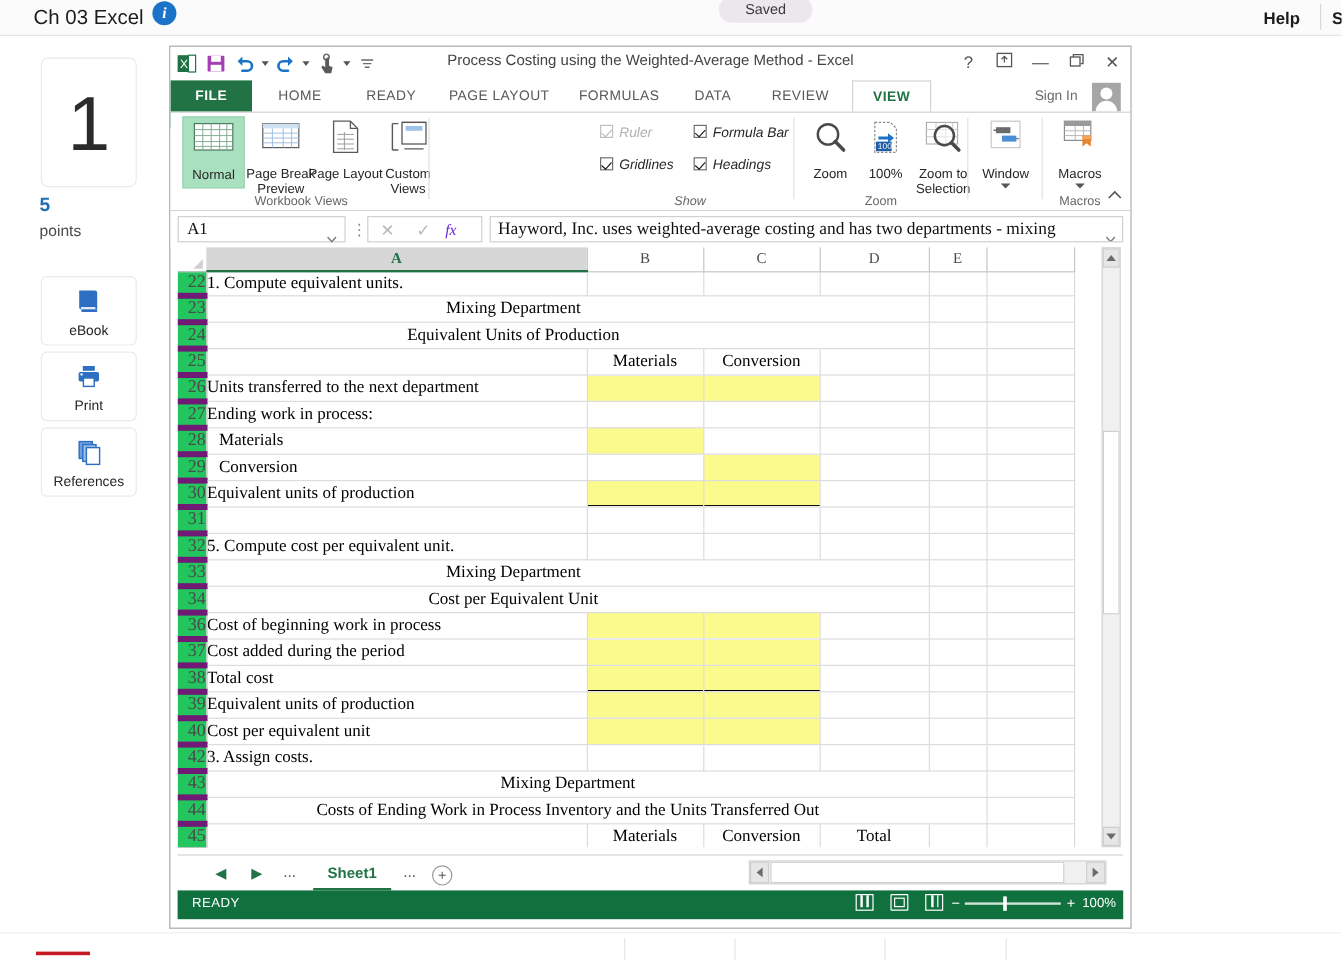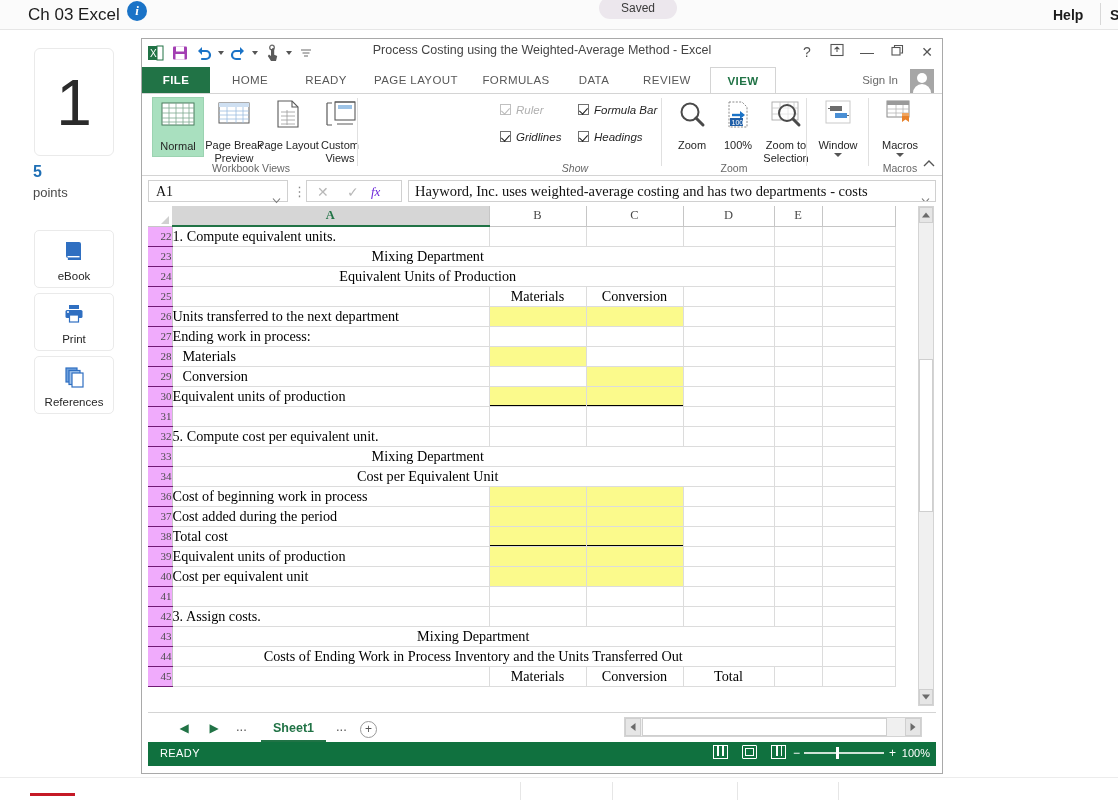--- a/index.html
+++ b/index.html
@@ -147,22 +147,22 @@
     content:""; position:absolute; right:3px; bottom:2px;
     border-left:8px solid transparent; border-bottom:8px solid #d0d0d0;
   }
   .colh{
     height:20px; background:#fff; border-right:1px solid #c6c6c6; border-bottom:1px solid #c6c6c6;
     text-align:center; font-size:12.5px; color:#4a4a4a; font-family:"Liberation Serif", serif; font-weight:normal;
     cursor:pointer;
   }
   .colh.sel{ background:#d6d6d6; color:#217346; font-weight:bold; border-bottom:2px solid #217346; }
   .rowh{
-    width:24px; height:20px; background:#f0abfc; border-right:1px solid #c6c6c6; border-bottom:1px solid #701a75;
-    text-align:right; padding-right:3px; font-size:11px; color:#4a4a4a;
+    width:24px; height:20px; background:#22c55e; border-right:1px solid #c6c6c6; border-bottom:5px solid #701a75;
+    text-align:right; padding-right:3px; font-size:15px; color:#4a4a4a;
     font-family:"Liberation Serif", serif; cursor:pointer;
   }
   .cell{
     height:20px; border-right:1px solid #dcdcdc; border-bottom:1px solid #dcdcdc;
     font-size:14.2px; color:#000; font-family:"Liberation Serif", serif;
     padding-left:2px; white-space:nowrap; overflow:hidden; cursor:cell;
   }
   .cell.ctr{ text-align:center; padding-left:0;}
   .cell.yel{ background:#fbfa8c; }
   .cell.topln{ border-top:1px solid #000; }
@@ -525,21 +525,21 @@
           </svg>
       </span>
     </div>
     <div class="dots">⋮</div>
     <div class="fbtns">
       <span class="fb-x">✕</span>
       <span class="fb-ck">✓</span>
       <span class="fb-fx">fx</span>
     </div>
     <div class="fcontent">
-      <span>Hayword, Inc. uses weighted-average costing and has two departments - costs</span>
+      <span>Hayword, Inc. uses weighted-average costing and has two departments - mixing</span>
       <span class="fc-caret">
         <svg width="9" height="7" viewBox="0 0 9 7">
             <path d="M1 1.5l3.5 4 3.5-4" fill="none" stroke="#777" stroke-width="1.1"></path>
           </svg>
       </span>
     </div>
   </div>
 
   <div class="sheet">
     <table class="gt" id="grid-table" style="width: 747px;">
@@ -707,29 +707,20 @@
             <td class="cell ctr yel"></td>
             <td class="cell"></td>
             <td class="cell"></td>
             <td class="cell"></td>
           </tr>
           <tr>
             <td class="rowh">40</td>
             <td class="cell">Cost per equivalent unit</td>
             <td class="cell ctr yel"></td>
             <td class="cell ctr yel"></td>
-            <td class="cell"></td>
-            <td class="cell"></td>
-            <td class="cell"></td>
-          </tr>
-          <tr>
-            <td class="rowh">41</td>
-            <td class="cell"></td>
-            <td class="cell"></td>
-            <td class="cell"></td>
             <td class="cell"></td>
             <td class="cell"></td>
             <td class="cell"></td>
           </tr>
           <tr>
             <td class="rowh">42</td>
             <td class="cell">3. Assign costs.</td>
             <td class="cell"></td>
             <td class="cell"></td>
             <td class="cell"></td>

